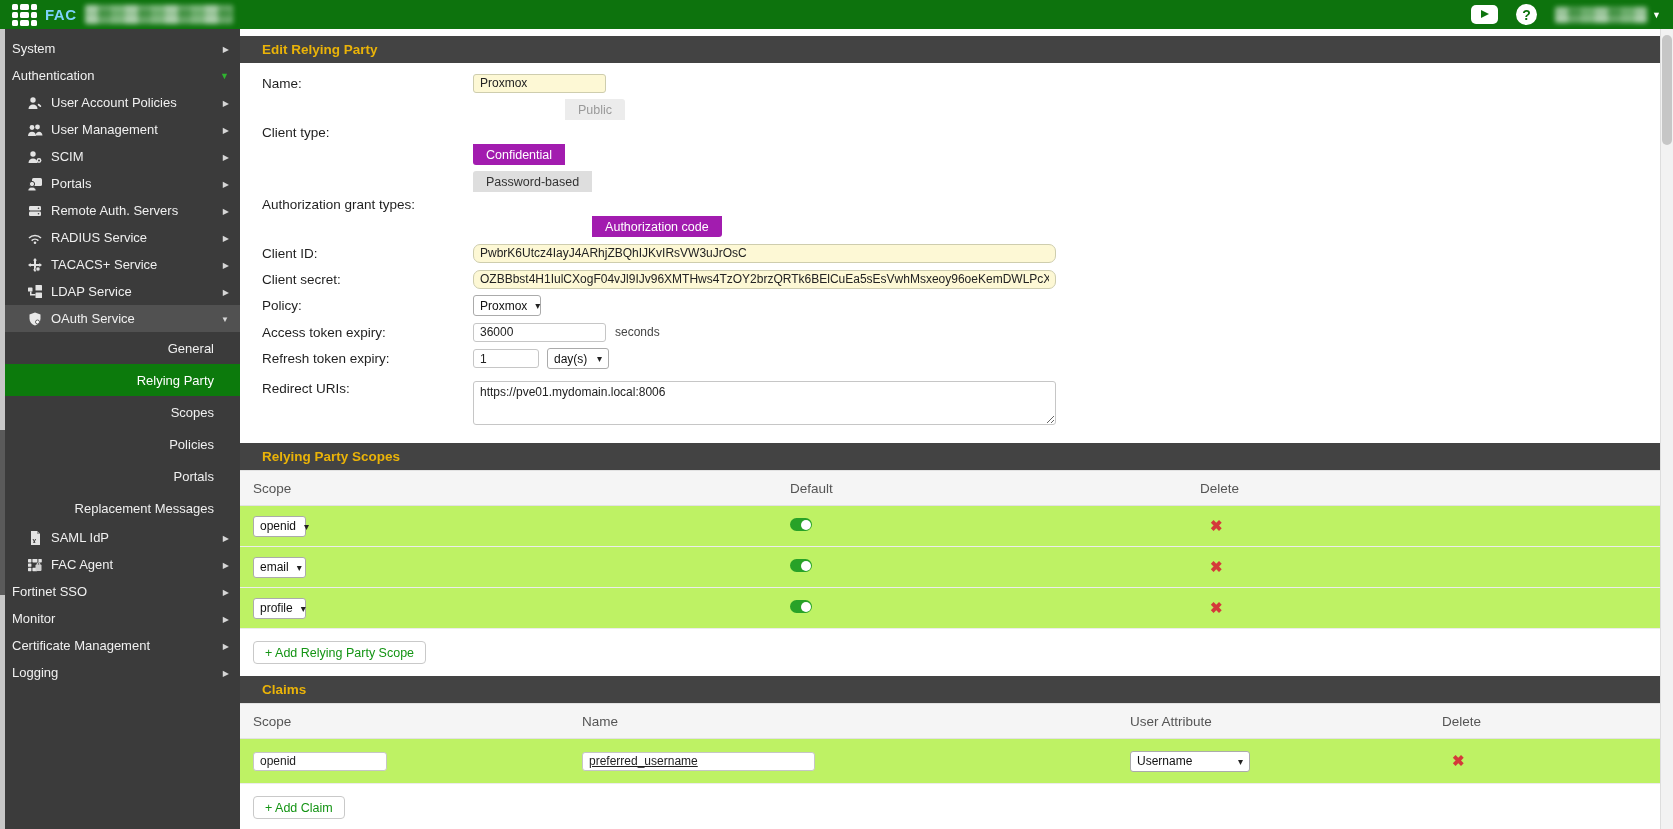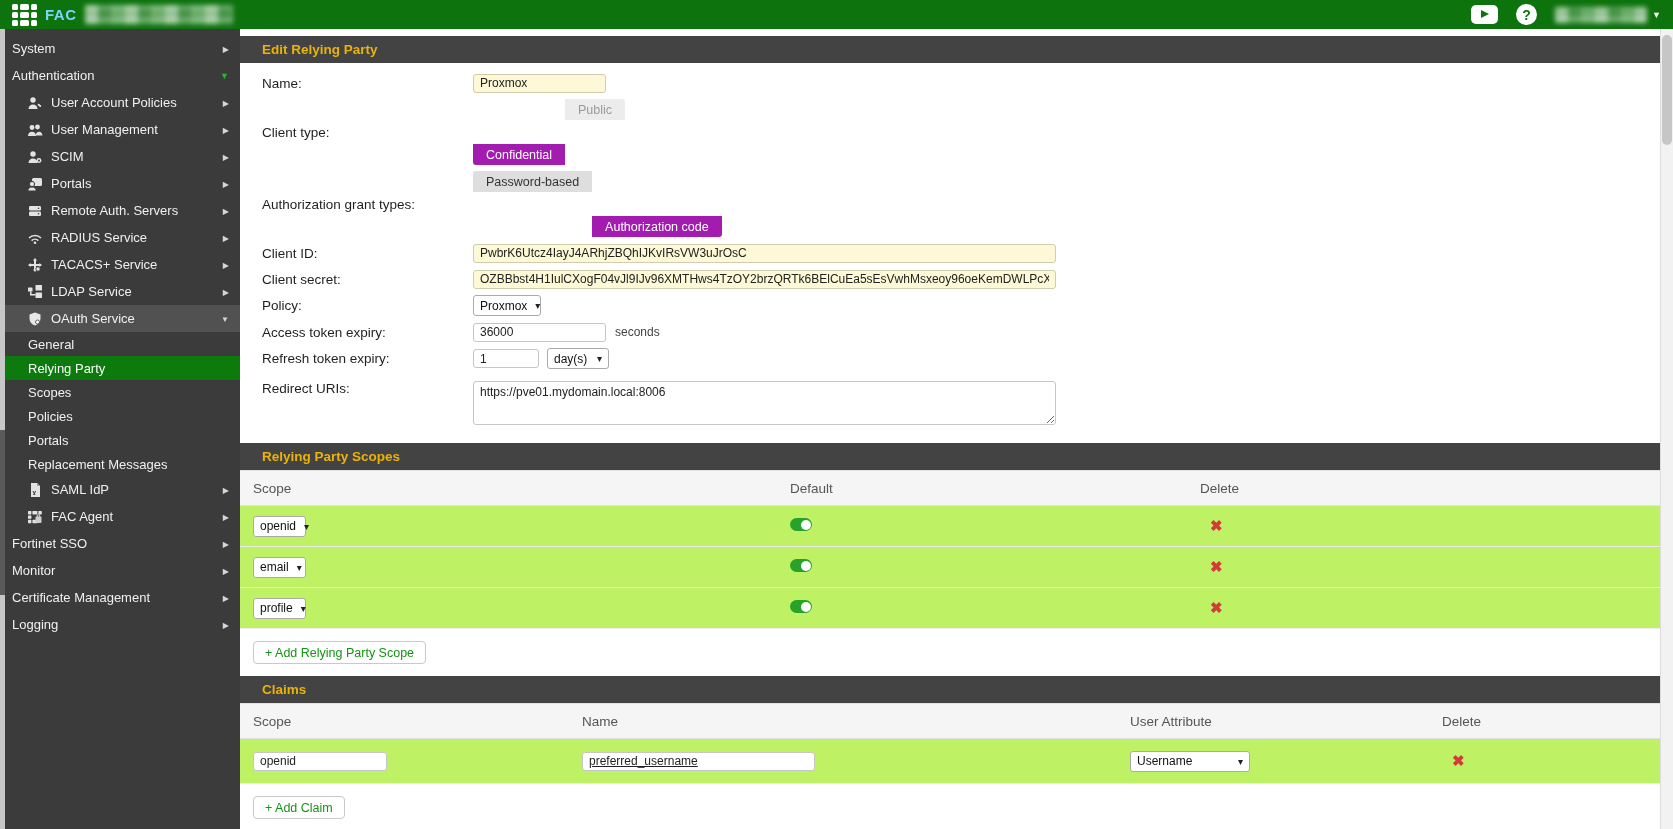--- a/index.html
+++ b/index.html
@@ -29,21 +29,21 @@
   .user-caret { color:#fff; font-size:9px; }
 
   
   .sidebar { position:absolute; top:29px; left:0; bottom:0; width:240px; background:#3b3b3b; color:#f0f0f0;
              padding-top:6px; overflow:hidden; }
   .side-scroll { position:absolute; top:0; left:0; width:5px; bottom:0; background:#c7c7c7; }
   .side-scroll .thumb { position:absolute; top:401px; left:0; width:5px; height:165px; background:#5a5a5a; }
   .s-item { height:27px; display:flex; align-items:center; position:relative; padding-right:26px; cursor:default; }
   .lv1 { padding-left:12px; }
   .lv2 { padding-left:26px; }
-  .lv3 { padding-left:28px; height:24px; }
+  .lv3 { padding-left:28px; height:32px;justify-content:flex-end; }
   .s-arrow { position:absolute; right:11px; font-size:8px; color:#d6d6d6; top:50%; transform:translateY(-50%); }
   .s-caret-green { color:#2fb32f; font-size:9px; }
   .s-icon { width:18px; height:15px; margin-right:7px; display:inline-flex; align-items:center; justify-content:center; flex:0 0 18px; }
   .s-icon svg { display:block; }
   .oauth-open { background:#515151; }
   .s-active { background:#0c7a0c; color:#fff; }
 
   
   .main { position:absolute; top:29px; left:240px; right:13px; bottom:0; background:#fff; overflow:hidden; }
   .vscroll { position:absolute; top:29px; right:0; width:13px; bottom:0; background:#f2f2f2; border-left:1px solid #ddd; }
@@ -54,21 +54,21 @@
   .panel-h { margin-top:7px; }
 
   .form { padding:10px 0 12px; }
   .frow { display:flex; align-items:center; margin:0 0 6px 0; min-height:20px; }
   .frow.top { align-items:flex-start; }
   .flabel { width:233px; padding-left:22px; font-size:13.5px; color:#1f1f1f; flex:0 0 233px; }
   .inp { height:19px; border:1px solid #c6c6c6; border-radius:3px; font-family:inherit; font-size:12px;
          padding:1px 6px; color:#222; background:#fff; }
   .req { background:#fdf8d5; border-color:#cecdae; }
   .w-sm { width:133px; }
-  .w-wide { width:583px; }
+  .w-wide { width:583px;border-radius:7px; }
   .w-xs { width:66px; }
   .seg { display:inline-flex; border-radius:3px; overflow:hidden; }
   .seg-btn { height:21px; padding:0 13px; font-size:12.5px; display:inline-flex; align-items:center; border:0; font-family:inherit; }
   .seg-on { background:#a21caf; color:#fff; font-weight:normal;margin-top:45px; }
   .seg-off1 { background:#ececec; color:#9a9a9a; }
   .seg-off2 { background:#dedede; color:#333; }
   .fsel { display:inline-flex; align-items:center; justify-content:space-between; border:1px solid #ababab;
           border-radius:3px; height:21px; background:#fff; padding:0 6px; font-size:12px; color:#111; gap:8px; }
   .fsel .caret { font-size:10px; color:#222; }
   .unit { font-size:12px; color:#444; margin-left:9px; }

